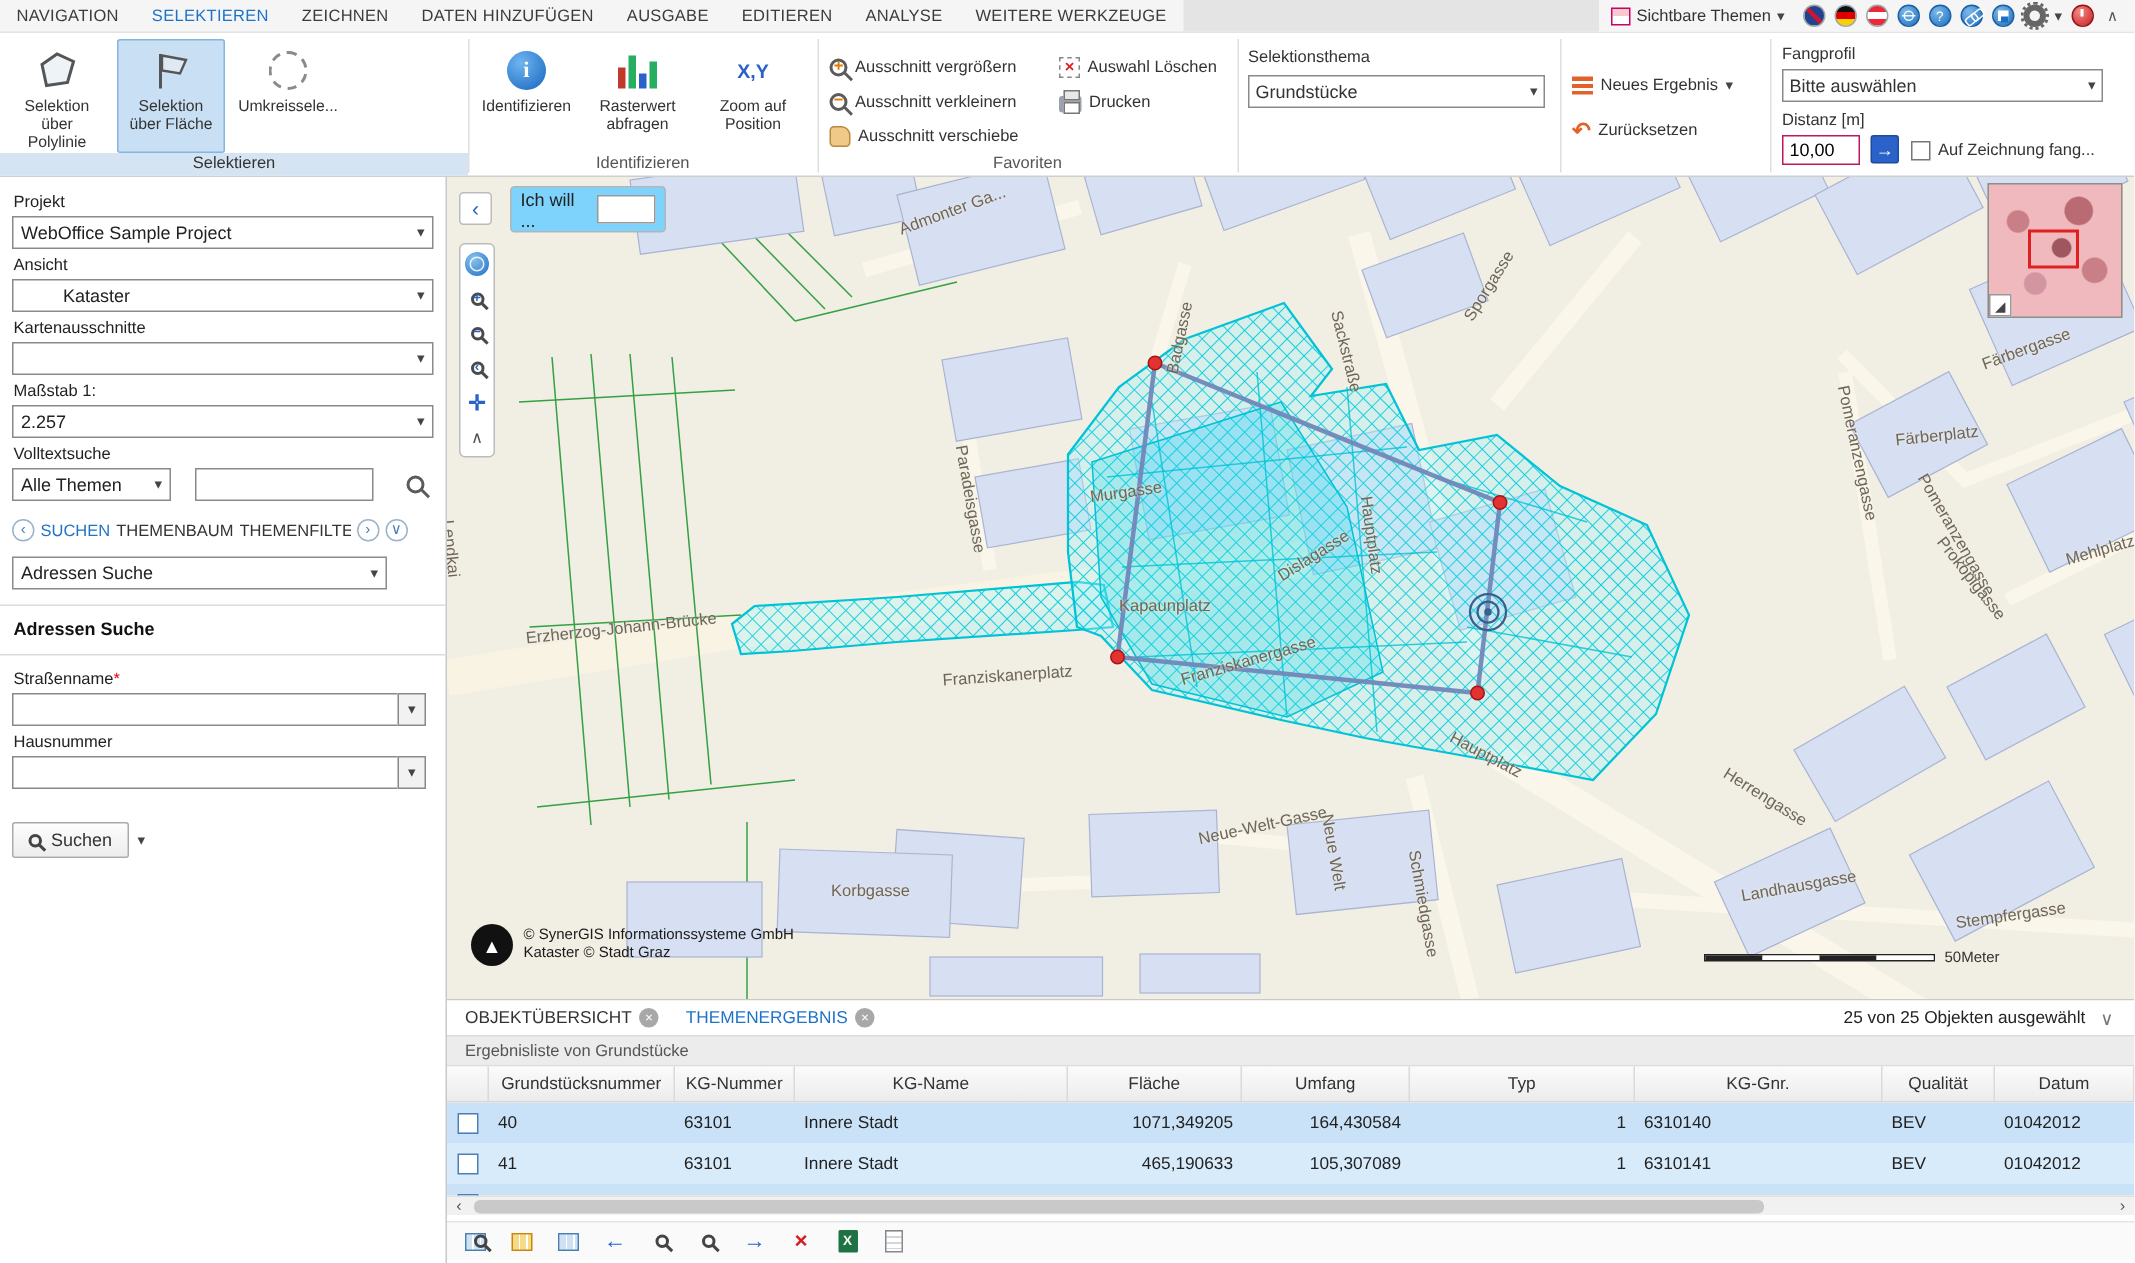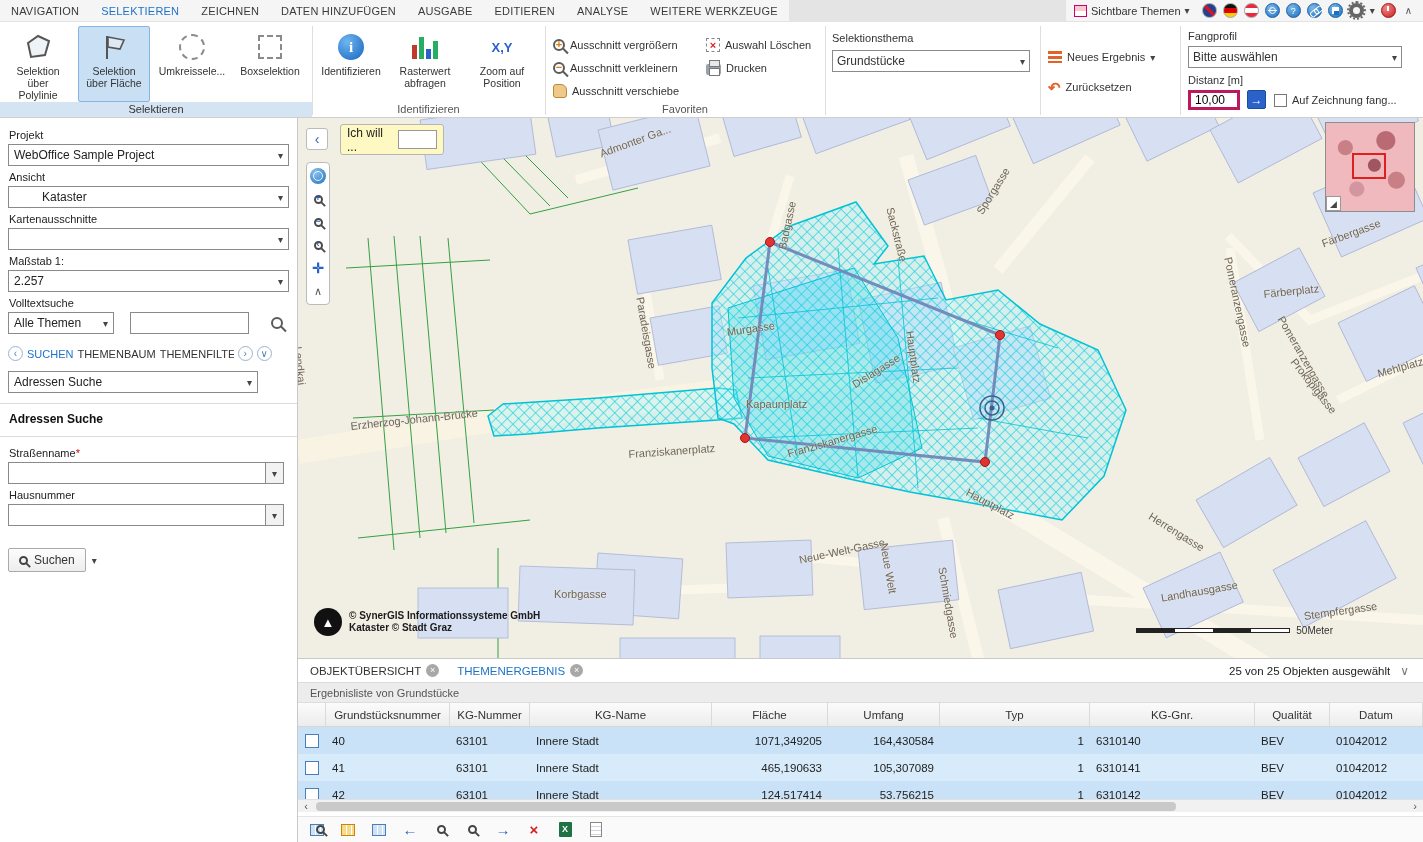--- a/index.html
+++ b/index.html
@@ -39,21 +39,21 @@
   .rbtn{position:absolute;top:4px;height:76px;display:flex;flex-direction:column;align-items:center;border:1px solid transparent;border-radius:2px;cursor:default}
   .rbtn.sel{background:#c9e0f4;border-color:#84b6e0}
   .ricon{height:32px;display:flex;align-items:center;justify-content:center;margin-top:4px}
   .rlabel{font-size:10.5px;line-height:1.15;text-align:center;color:#333;margin-top:2px;padding:0 2px}
   .glabel{position:absolute;left:0;right:0;bottom:0;height:15px;font-size:11px;color:#555;text-align:center;line-height:15px}
   .glabel.hl{background:#d4e4f3;color:#333}
   .sbtn{position:absolute;height:18px;display:flex;align-items:center;gap:5px;font-size:11px;color:#333;cursor:default;white-space:nowrap}
   .rsel{position:absolute;height:22px;border:1px solid #8a8a8a;background:#fff;display:flex;align-items:center;justify-content:space-between;padding:0 4px;font-size:12px}
   .rsel .dd{color:#444;font-size:10px}
   .rlbl{position:absolute;font-size:11px;color:#333}
-  .rinput{position:absolute;height:20px;border:3px solid #be185d;font:inherit;font-size:12px;padding:0 4px}
+  .rinput{position:absolute;height:20px;border:1px solid #be185d;font:inherit;font-size:12px;padding:0 4px}
   .gobtn{position:absolute;width:19px;height:19px;background:#2a62c9;color:#fff;border:1px solid #1d4c9e;display:flex;align-items:center;justify-content:center;font-size:12px;border-radius:2px}
   .chk{width:13px;height:13px;border:1px solid #777;background:#fff;display:inline-block;vertical-align:-2px}
   
   .mag{display:inline-block;width:12px;height:12px;border:2px solid #5b5b5b;border-radius:50%;position:relative}
   .mag::after{content:"";position:absolute;width:7px;height:2px;background:#5b5b5b;transform:rotate(45deg);right:-6px;bottom:-3px}
   .mag .m{position:absolute;left:50%;top:50%;transform:translate(-50%,-52%);font-size:11px;font-weight:bold;color:#e07b00;line-height:1}
   .dashcirc{width:26px;height:26px;border:2px dashed #8a8a8a;border-radius:50%}
   .dashbox{width:24px;height:24px;border:2px dashed #8a8a8a}
   .info{width:26px;height:26px;border-radius:50%;background:radial-gradient(circle at 35% 30%,#6fb5ef,#1565c0);color:#fff;font:bold 15px "Liberation Serif",serif;display:flex;align-items:center;justify-content:center}
   .bars{display:flex;align-items:flex-end;gap:2px;height:24px}
@@ -100,47 +100,47 @@
   .street{position:absolute;font-size:11px;color:#6e6656;white-space:nowrap;transform-origin:0 0;pointer-events:none;text-shadow:0 0 2px #f1eee4}
   .collapsebtn{position:absolute;left:8px;top:10px;width:22px;height:22px;background:#fff;border:1px solid #bbb;border-radius:3px;color:#2a62c9;font-size:14px;text-align:center;line-height:20px}
   .mtoolbar{position:absolute;left:8px;top:44px;width:24px;background:#fff;border:1px solid #bbb;border-radius:4px;display:flex;flex-direction:column;align-items:center;padding:3px 0;gap:3px}
   .mtb{width:20px;height:20px;display:flex;align-items:center;justify-content:center}
   .gl{width:16px;height:16px;border-radius:50%;background:radial-gradient(circle at 35% 30%,#8cc2ee,#1d6fc0);position:relative}
   .gl::before{content:"";position:absolute;inset:3px;border:1px solid rgba(255,255,255,.85);border-radius:50%}
   .smag{display:inline-block;width:9px;height:9px;border:2px solid #4a4a4a;border-radius:50%;position:relative}
   .smag::after{content:"";position:absolute;width:6px;height:2px;background:#4a4a4a;transform:rotate(45deg);right:-5px;bottom:-3px}
   .smag .m{position:absolute;left:50%;top:50%;transform:translate(-50%,-55%);font-size:9px;font-weight:bold;color:#2a62c9;line-height:1}
   .pan{color:#2a62c9;font-size:14px;font-weight:bold}
-  .ichwill{position:absolute;left:42px;top:6px;width:104px;height:31px;background:#fef9c3;border:1px solid #b5b5b5;border-radius:3px;display:flex;align-items:center;gap:5px;padding:0 6px;font-size:12px;color:#222}
+  .ichwill{position:absolute;left:42px;top:6px;width:104px;height:31px;background:#7dd3fc;border:1px solid #b5b5b5;border-radius:3px;display:flex;align-items:center;gap:5px;padding:0 6px;font-size:12px;color:#222}
   .ichwill input{width:42px;height:19px;border:1px solid #999;font:inherit;min-width:0}
   .minimap{position:absolute;right:8px;top:4px;width:90px;height:90px;border:1px solid #8d8d8d;background:#efb9bd;background-image:radial-gradient(circle at 22% 28%,#c97f86 7px,transparent 8px),radial-gradient(circle at 68% 20%,#b96a72 9px,transparent 10px),radial-gradient(circle at 80% 65%,#c97f86 8px,transparent 9px),radial-gradient(circle at 35% 75%,#d395a0 7px,transparent 8px),radial-gradient(circle at 55% 48%,#9f565e 6px,transparent 7px)}
   .minirect{position:absolute;left:26px;top:30px;width:34px;height:26px;border:2px solid #e02020}
   .minicorner{position:absolute;left:0;bottom:0;width:15px;height:15px;background:#fff;border:1px solid #999;color:#444;font-size:9px;line-height:14px;text-align:center}
   .cright{position:absolute;left:16px;bottom:22px;display:flex;align-items:center;gap:7px}
   .clogo{width:28px;height:28px;border-radius:50%;background:#111;color:#fff;display:flex;align-items:center;justify-content:center;font-size:13px}
-  .ctext{font-size:10px;font-weight:bold;color:#1a1a1a;line-height:1.25}
+  .ctext{font-size:10px;font-weight:normal;color:#1a1a1a;line-height:1.25}
   .scalebar{position:absolute;right:90px;bottom:22px;display:flex;align-items:center;gap:6px}
   .scseg{display:flex;border:1px solid #222;height:5px}
   .scseg i{width:38px;display:block}
   .sctext{font-size:10px;color:#333}
   .statusline{position:absolute;right:6px;bottom:2px;font-size:11px;color:#8a8a8a;white-space:nowrap}
 
   
   .results{border-top:1px solid #c9c9c9;background:#fff}
   .rtabs{height:23px;display:flex;align-items:center;gap:18px;padding:0 12px;position:relative;background:#fff}
   .rtab{display:flex;align-items:center;gap:5px;font-size:11.5px;color:#333}
   .rtab.active{color:#1e73c8}
   .closec{width:13px;height:13px;border-radius:50%;background:#a8a8a8;color:#fff;font-size:9px;line-height:13px;text-align:center}
   .selinfo{margin-left:auto;font-size:11.5px;color:#222;display:flex;align-items:center;gap:10px}
   .bigchev{color:#777;font-size:12px;padding-right:2px}
   .listtitle{height:21px;background:#ececec;border-top:1px solid #ddd;border-bottom:1px solid #ddd;font-size:11px;color:#555;display:flex;align-items:center;padding:0 12px}
   .grid{display:grid;grid-template-columns:28px 124px 80px 182px 116px 112px 150px 165px 75px 1fr}
   .ghead{height:24px;background:linear-gradient(#fbfbfb,#ececec);border-bottom:1px solid #d5d5d5}
   .ghead .hc{display:flex;align-items:center;justify-content:center;font-size:11.5px;color:#333;border-right:1px solid #dadada;overflow:hidden;white-space:nowrap}
-  .rowswrap{height:72px;overflow:hidden}
+  .rowswrap{height:62px;overflow:hidden}
   .grow{height:27px}
   .grow.a{background:#c9e2f7}
   .grow.b{background:#d8ebfb}
   .gc{display:flex;align-items:center;padding:0 6px;font-size:11.5px;color:#222;white-space:nowrap;overflow:hidden}
   .gc.r{justify-content:flex-end}
   .gc.c{justify-content:center;padding:0}
   .formico{width:14px;height:14px;border:1px solid #4a7fb5;background:linear-gradient(#fff 0 0) padding-box,repeating-linear-gradient(#bcd6ee 0 3px,#fff 3px 5px);background-color:#eaf3fb}
   .hscroll{height:13px;background:#f1f1f1;display:flex;align-items:center;border-top:1px solid #e0e0e0}
   .harrow{width:16px;text-align:center;font-size:11px;color:#555;line-height:13px}
   .hthumb{height:9px;background:#c9c9c9;border-radius:4px;flex:0 0 860px;margin-left:2px}
@@ -212,26 +212,20 @@
       <span class="rlabel">Umkreissele...</span>
     </div>
     <div class="rbtn sel" style="left:78px;width:72px">
       <span class="ricon">
         <svg width="28" height="28" viewBox="0 0 28 28">
             <line x1="7" y1="3" x2="7" y2="26" stroke="#555" stroke-width="2"></line>
             <polygon points="8,4 24,7 20,16 8,14" fill="#dfe9f4" stroke="#555" stroke-width="1.6"></polygon>
           </svg>
       </span>
       <span class="rlabel">Selektion über Fläche</span>
-    </div>
-    <div class="rbtn" style="left:234px;width:72px">
-      <span class="ricon">
-          <span class="dashbox"></span>
-        </span>
-      <span class="rlabel">Boxselektion</span>
     </div>
     <div class="glabel hl" style="left:0;width:312px">Selektieren</div>
     <div class="vdiv" style="left:312px"></div>
 
     <div class="rbtn" style="left:318px;width:66px">
       <span class="ricon">
           <span class="info">i</span>
         </span>
       <span class="rlabel">Identifizieren</span>
     </div>

